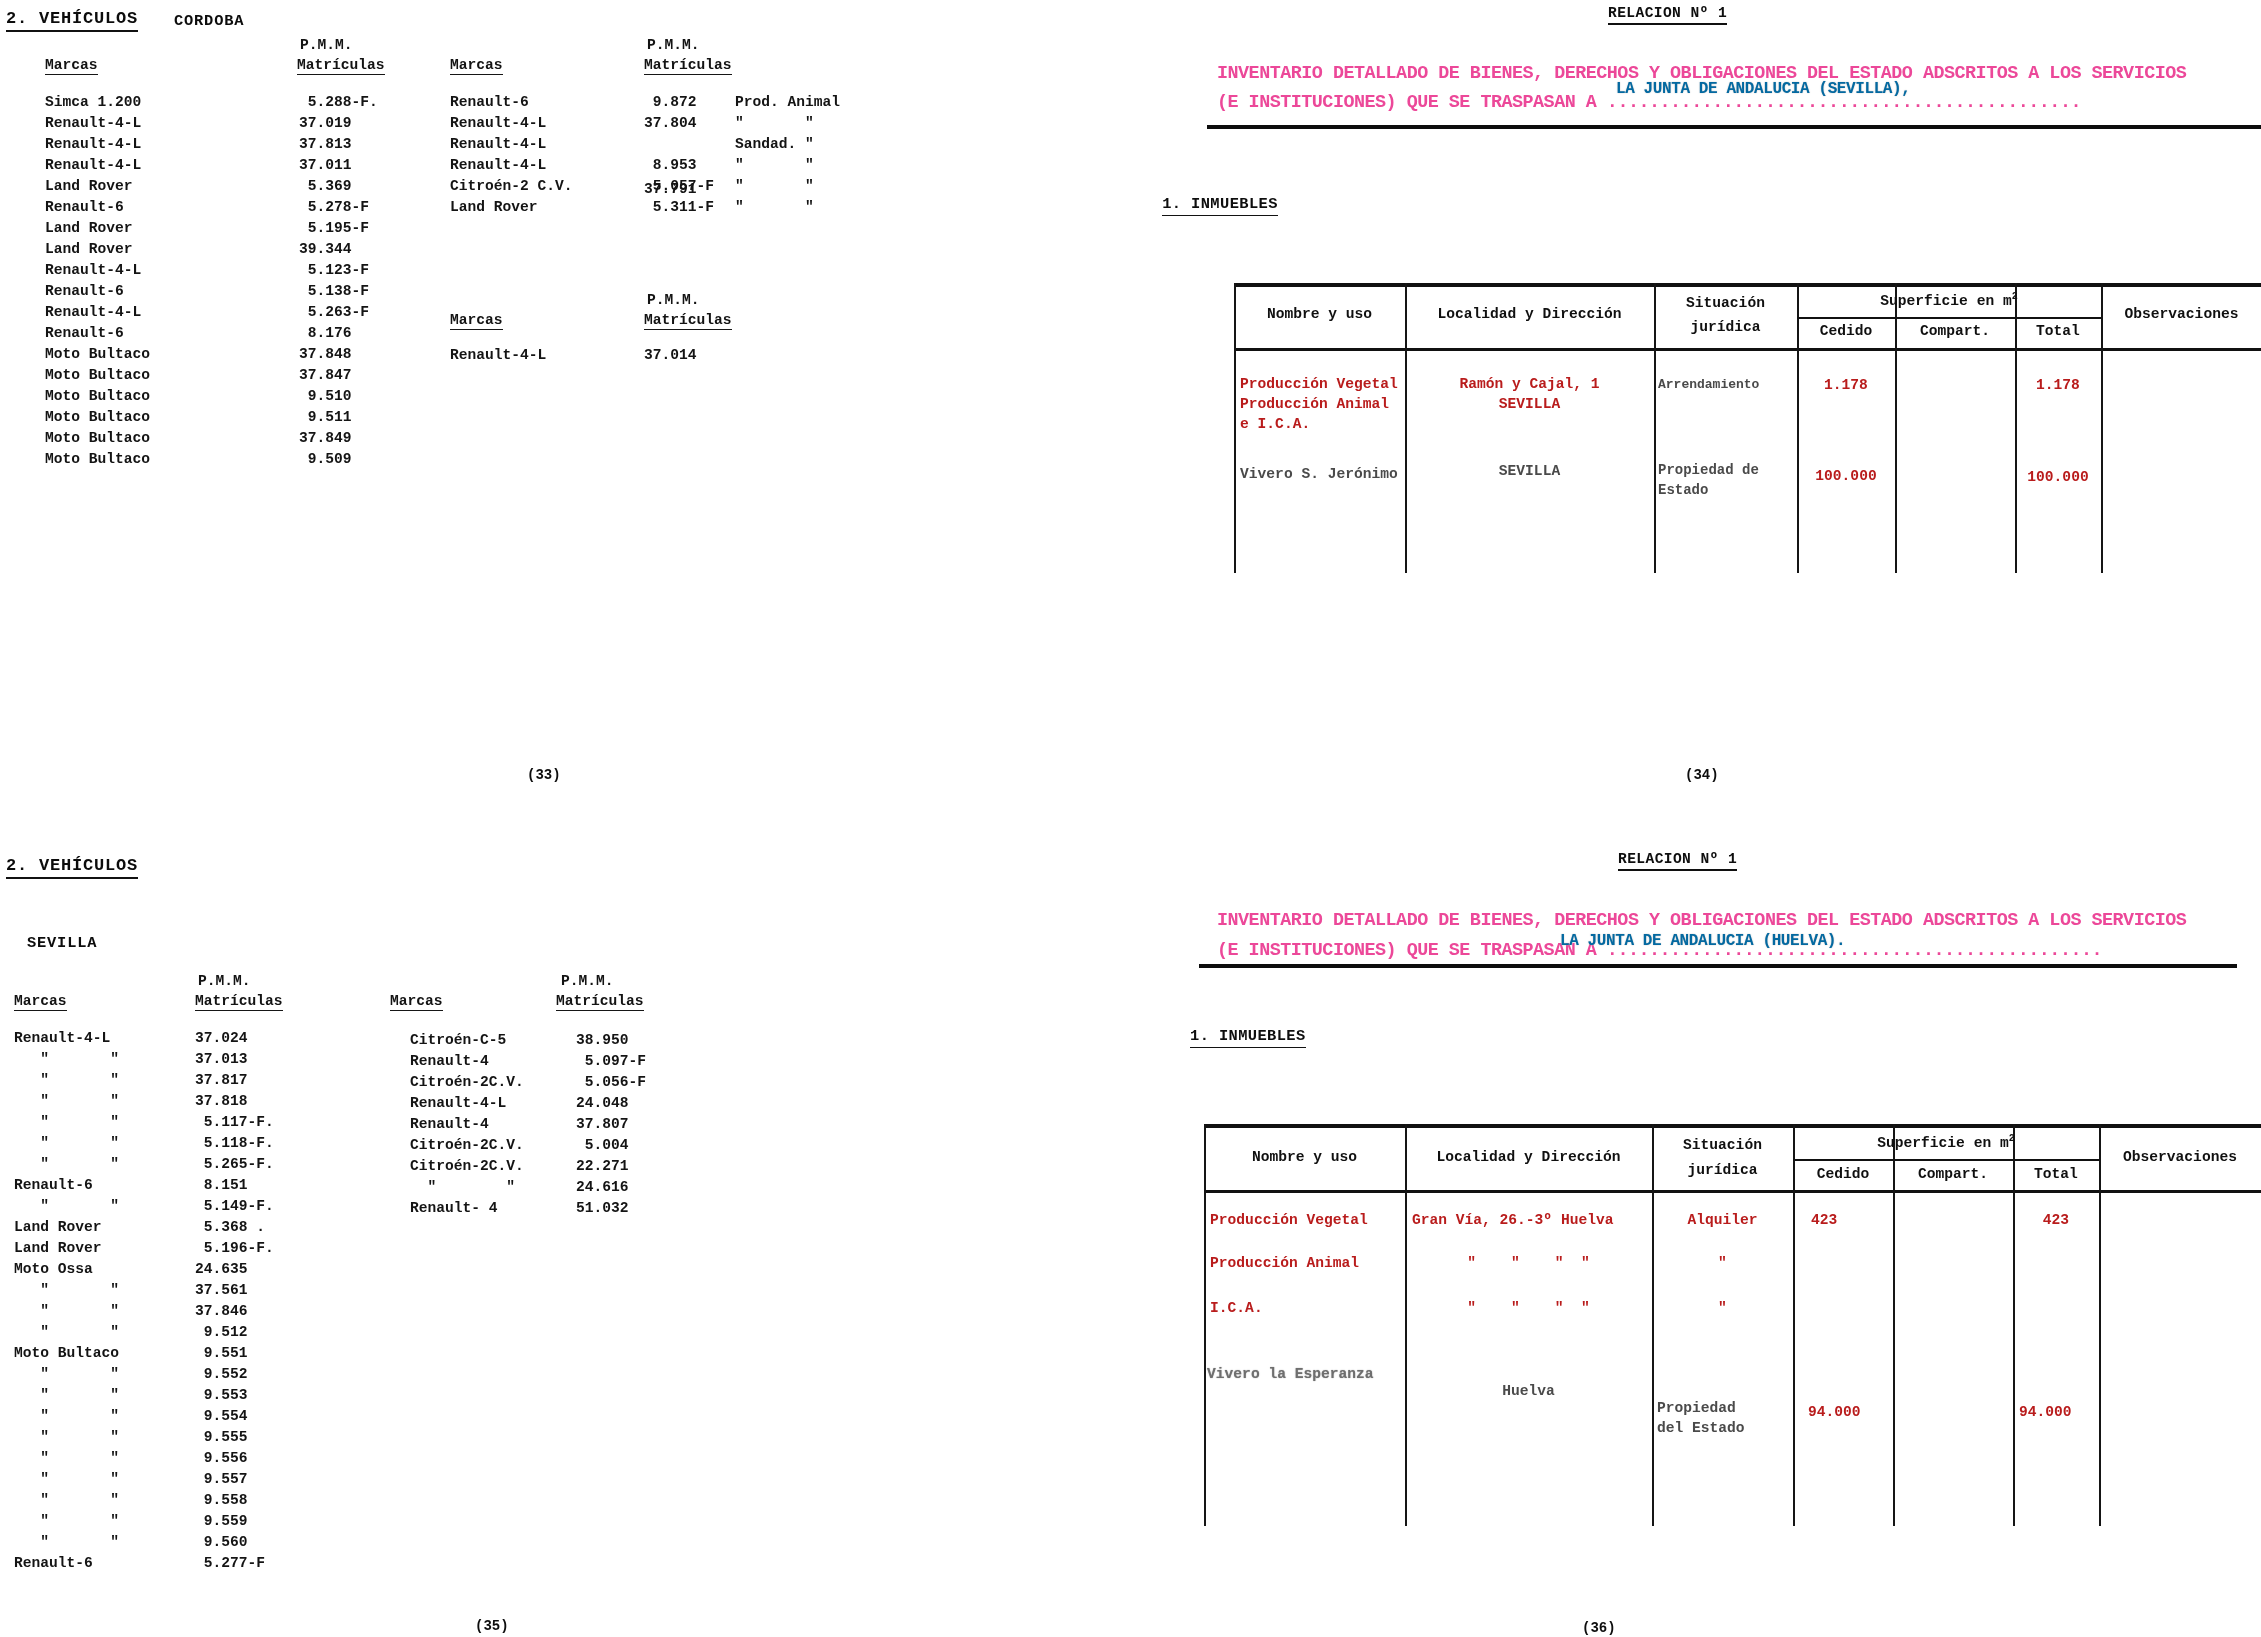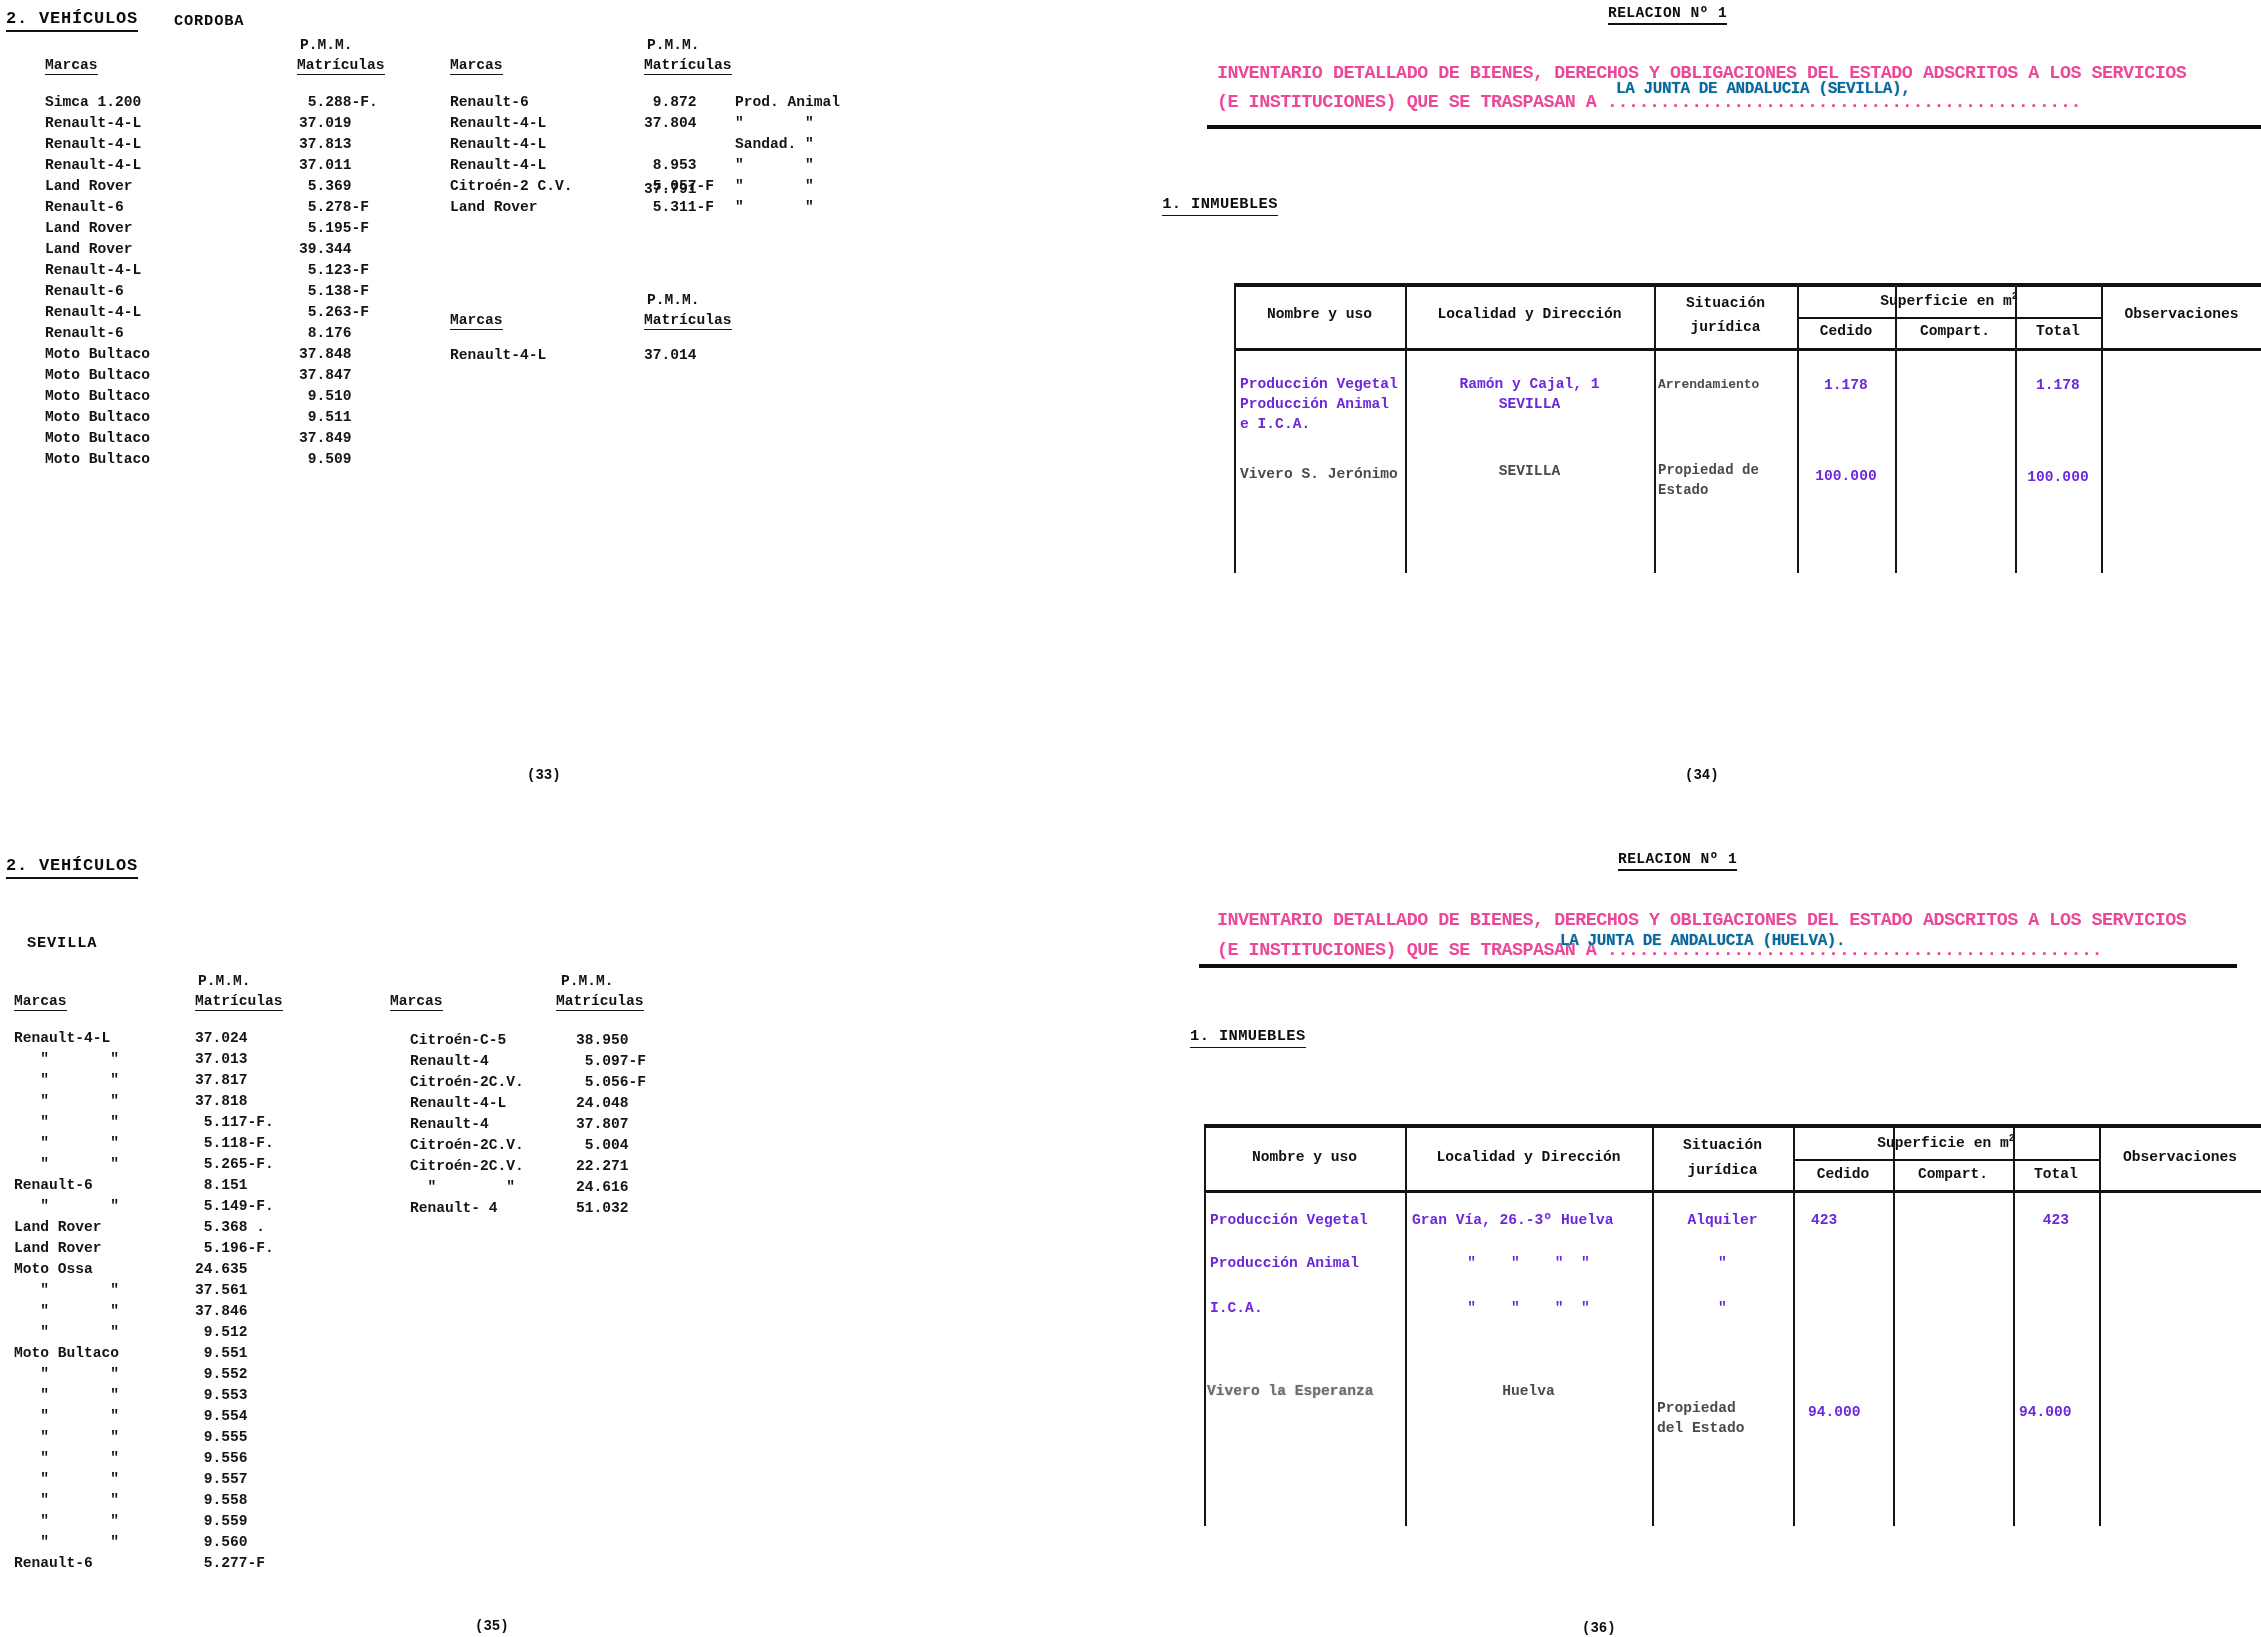--- a/index.html
+++ b/index.html
@@ -34,21 +34,21 @@
     text-shadow:0 0 1.5px #bdbdbd;letter-spacing:-0.4px;}
   .rule{background:#0d0d0d;height:3.8px;}
   .inm-heading{font:700 15.4px "Liberation Mono",monospace;color:#0e0e0e;
     border-bottom:1.9px solid #121212;padding-bottom:1.5px;letter-spacing:0.4px;}
   
   .tbl{position:absolute;}
   .vl{position:absolute;top:0;bottom:0;width:2.3px;background:#151515;}
   .hl{position:absolute;left:0;right:0;background:#111;}
   .th{position:absolute;font:700 14.6px "Liberation Mono",monospace;color:#101010;
     text-align:center;white-space:pre;}
-  .cell{position:absolute;font:700 14.6px "Liberation Mono",monospace;color:#6d28d9;
+  .cell{position:absolute;font:700 14.6px "Liberation Mono",monospace;color:#b91c1c;
     white-space:pre;line-height:20px;}
   .ctr{text-align:center;}
   .dim{color:#4a4a4a;}
   .faded{color:#6e6e6e;text-shadow:0 0 1.2px #9a9a9a;}
   .pagenum{font:700 14px "Liberation Mono",monospace;color:#0d0d0d;}
   sup{font-size:10px;}
 </style>
 </head>
 <body>
 
@@ -504,21 +504,21 @@
       <div class="cell ctr" style="left:809px;width:86px;top:86px;">423</div>
 
       <div class="cell" style="left:6.1px;top:129px;">Producción Animal</div>
       <div class="cell ctr" style="left:201px;width:247px;top:129px;">"    "    "  "</div>
       <div class="cell ctr" style="left:448px;width:141px;top:129px;">"</div>
 
       <div class="cell" style="left:6.1px;top:174px;">I.C.A.</div>
       <div class="cell ctr" style="left:201px;width:247px;top:174px;">"    "    "  "</div>
       <div class="cell ctr" style="left:448px;width:141px;top:174px;">"</div>
 
-      <div class="cell faded" style="left:3.1px;top:257px;">Vivero la Esperanza</div>
+      <div class="cell faded" style="left:3.1px;top:240px;">Vivero la Esperanza</div>
       <div class="cell ctr dim" style="left:201px;width:247px;top:257px;">Huelva</div>
       <div class="cell dim" style="left:453px;width:136px;top:274px;">Propiedad
 del Estado</div>
       <div class="cell" style="left:604px;top:278px;">94.000</div>
       <div class="cell" style="left:815px;top:278px;">94.000</div>
     </div>
 
     <div class="abs pagenum" style="left:429px;top:801px;">(36)</div>
   </div>
 

